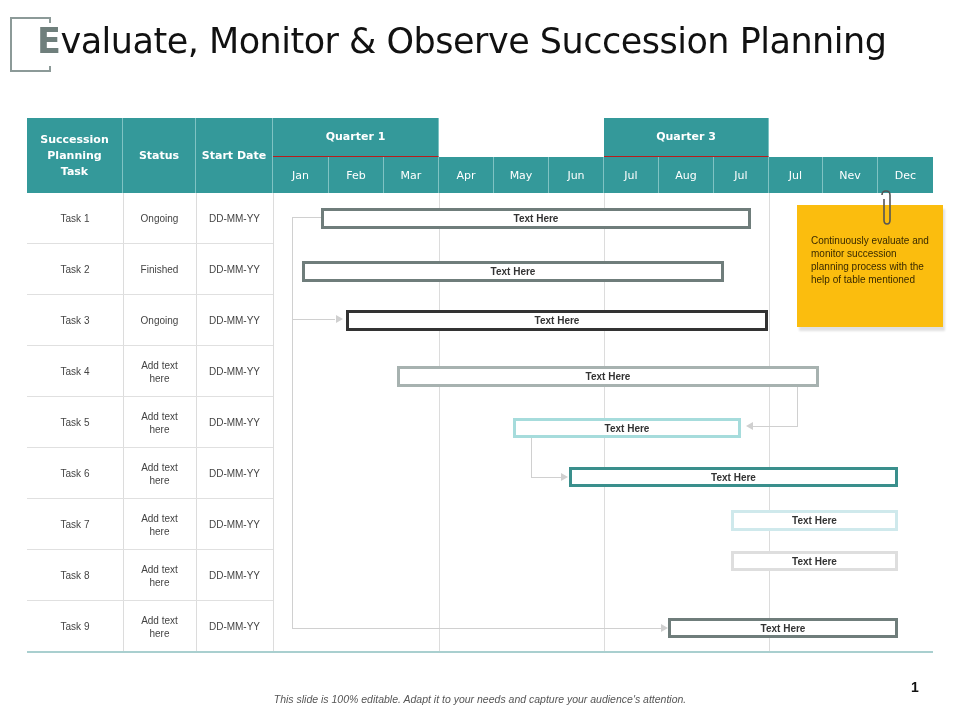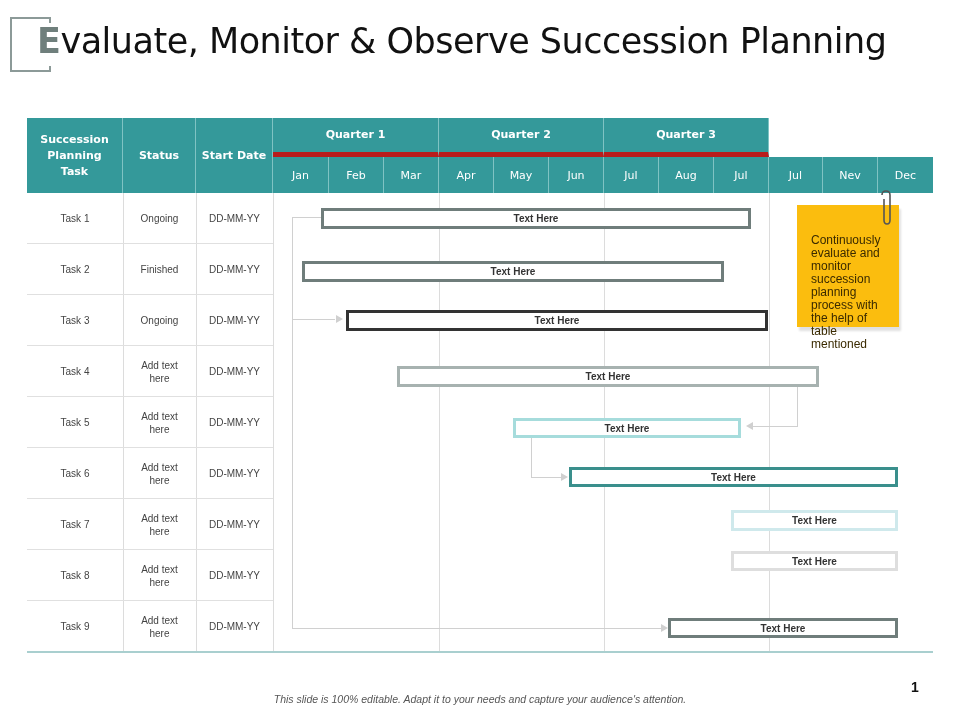--- a/index.html
+++ b/index.html
@@ -13,58 +13,57 @@
   .title { position:absolute; left:27px; top:4px; white-space:nowrap; font-size:35px; color:#111;
            font-family:"DejaVu Sans", sans-serif; letter-spacing:-0.5px; }
   .title .first { color:#6f7f7c; font-weight:bold; }
 
   .table { position:absolute; left:27px; top:118px; width:906px; height:535px; }
   .hdr { position:absolute; background:#34999a; color:#fff; display:flex; align-items:center; justify-content:center;
          text-align:center; box-sizing:border-box; font-family:"DejaVu Sans", sans-serif; }
   .hdr.bold { font-weight:bold; font-size:11px; line-height:16px; }
   .hdr.month { font-size:11px; }
   .hdr.br { border-right:1px solid #7fc3c3; }
-  .hdr.bb { border-bottom:5px solid #b91c1c; }
+  .hdr.bb { border-bottom:1px solid #b91c1c; }
   .cell { position:absolute; display:flex; align-items:center; justify-content:center; text-align:center;
           font-size:10px; color:#444; line-height:13px; box-sizing:border-box; }
   .hline { position:absolute; height:1px; background:#e0e0e0; }
   .vline { position:absolute; width:1px; background:#dcdcdc; }
   .bottom-line { position:absolute; left:27px; top:651px; width:906px; height:2px; background:#a9cfcf; }
 
   .bar { position:absolute; background:#fff; box-sizing:border-box; display:flex; align-items:center;
          justify-content:center; font-size:10px; font-weight:bold; color:#333; }
   .conn { position:absolute; background:#d0d0d0; }
   .arrow { position:absolute; width:0; height:0; border-top:4px solid transparent; border-bottom:4px solid transparent; }
   .arrow.right { border-left:7px solid #d0d0d0; }
   .arrow.left { border-right:7px solid #d0d0d0; }
 
-  .note { position:absolute; left:797px; top:205px; width:102px; height:122px; background:#fbbd0e;
+  .note { position:absolute; left:797px; top:205px; width:146px; height:122px; background:#fbbd0e;
           box-shadow: 2px 4px 2px rgba(0,0,0,0.12); box-sizing:border-box; padding:29px 6px 0 14px;
-          font-size:12px; line-height:13px; color:#3a2a00; }
+          font-size:10px; line-height:13px; color:#3a2a00; }
   .clip { position:absolute; left:879px; top:190px; width:14px; height:36px; }
   .footer { position:absolute; left:0; width:960px; top:693px; text-align:center; font-size:10.5px;
             font-style:italic; color:#555; }
   .pagenum { position:absolute; left:911px; top:679px; font-size:14px; font-weight:bold; color:#111; }
 </style>
 </head>
 <body>
 
 <div class="title-wrap">
   <div class="title-bracket"></div>
   <div class="title"><span class="first">E</span><span>valuate, Monitor &amp; Observe Succession Planning</span></div>
 </div>
 
 <div class="table">
 
   <div class="hdr bold br" style="left:0;top:0;width:96px;height:75px;padding:0 10px;">Succession Planning Task</div>
   <div class="hdr bold br" style="left:96px;top:0;width:73px;height:75px;">Status</div>
   <div class="hdr bold br" style="left:169px;top:0;width:77px;height:75px;">Start Date</div>
 
   <div class="hdr bold br bb" style="left:246px;top:0;width:166px;height:39px;">Quarter 1</div>
-  <div class="hdr bold br bb" style="left:412px;top:0;width:165px;height:39px;">Quarter 2</div>
   <div class="hdr bold br bb" style="left:577px;top:0;width:165px;height:39px;">Quarter 3</div>
 
   <div class="hdr month br" style="left:246px;top:39px;width:56px;height:36px;">Jan</div>
   <div class="hdr month br" style="left:302px;top:39px;width:55px;height:36px;">Feb</div>
   <div class="hdr month br" style="left:357px;top:39px;width:55px;height:36px;">Mar</div>
   <div class="hdr month br" style="left:412px;top:39px;width:55px;height:36px;">Apr</div>
   <div class="hdr month br" style="left:467px;top:39px;width:55px;height:36px;">May</div>
   <div class="hdr month br" style="left:522px;top:39px;width:55px;height:36px;">Jun</div>
   <div class="hdr month br" style="left:577px;top:39px;width:55px;height:36px;">Jul</div>
   <div class="hdr month br" style="left:632px;top:39px;width:55px;height:36px;">Aug</div>

